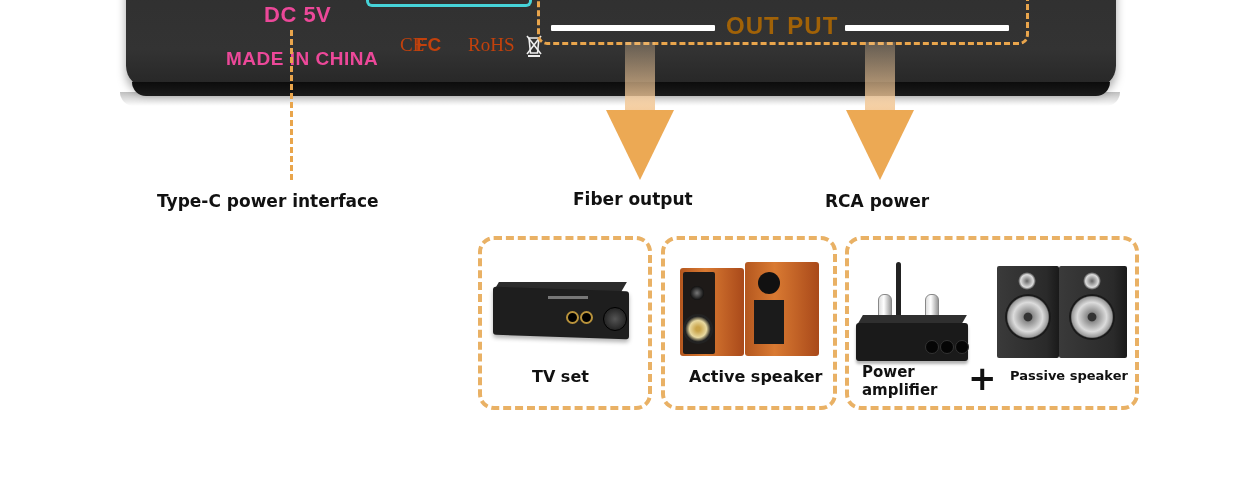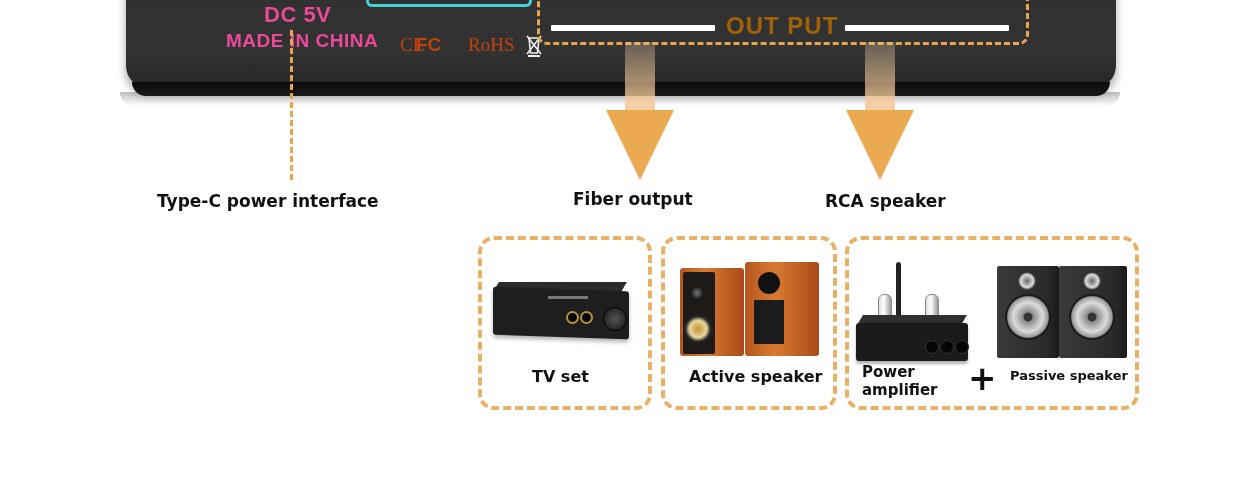--- a/index.html
+++ b/index.html
@@ -13,21 +13,21 @@
             border-radius: 0 0 22px 22px; box-shadow: 0 6px 10px rgba(0,0,0,0.35); }
   .device-base { left: 132px; top: 82px; width: 978px; height: 14px;
                  background: linear-gradient(#0c0c0c, #1b1b1b);
                  border-radius: 0 0 26px 26px; filter: blur(0.4px); }
   .device-shade { left: 120px; top: 92px; width: 1000px; height: 14px;
                   background: linear-gradient(rgba(0,0,0,0.25), rgba(255,255,255,0));
                   border-radius: 0 0 40px 40px; }
   .dev-text { color: #ec4899; font-weight: bold; font-family: "Liberation Sans", sans-serif;
               letter-spacing: 0.5px; white-space: nowrap; }
   .dc5v { left: 264px; top: 2px; font-size: 22px; }
-  .made { left: 226px; top: 30px; font-size: 19px; }
+  .made { left: 226px; top: 48px; font-size: 19px; }
   .cert { top: 34px; font-size: 19px; font-family: "Liberation Serif", serif; color: #c2410c; }
   .cyan-port { left: 366px; top: -10px; width: 160px; height: 14px;
                border: 3px solid #46d3d8; border-top: none; border-radius: 0 0 6px 6px; }
 
   .out-box { left: 537px; top: -20px; width: 486px; height: 62px;
              border: 3px dashed #e9a54c; border-top: none; border-radius: 0 0 10px 10px; }
   .out-line { height: 6px; background: #ffffff; top: 25px; border-radius: 1px; }
   .out-label { left: 726px; top: 12px; font-size: 24px; color: #a16207; font-weight: bold;
                font-family: "Liberation Sans", sans-serif; letter-spacing: 1px; }
 
@@ -104,21 +104,21 @@
 
 <div class="abs vdash"></div>
 
 <div class="abs arrow-stem" style="left:625px;top:42px;"></div>
 <div class="abs arrow-head" style="left:606px;top:110px;"></div>
 <div class="abs arrow-stem" style="left:865px;top:42px;"></div>
 <div class="abs arrow-head" style="left:846px;top:110px;"></div>
 
 <div class="abs caption" style="left:157px;top:191px;">Type-C power interface</div>
 <div class="abs caption" style="left:573px;top:189px;">Fiber output</div>
-<div class="abs caption" style="left:825px;top:191px;">RCA speaker</div>
+<div class="abs caption" style="left:825px;top:191px;">RCA power</div>
 
 <div class="abs group-box" style="left:478px;top:236px;width:166px;height:166px;"></div>
 <div class="abs group-box" style="left:661px;top:236px;width:168px;height:166px;"></div>
 <div class="abs group-box" style="left:845px;top:236px;width:286px;height:166px;"></div>
 
 <div class="abs" style="left:0;top:0;">
   <div class="abs dac-top"></div>
   <div class="abs dac"></div>
   <div class="abs jack" style="left:566px;top:311px;"></div>
   <div class="abs jack" style="left:580px;top:311px;"></div>

